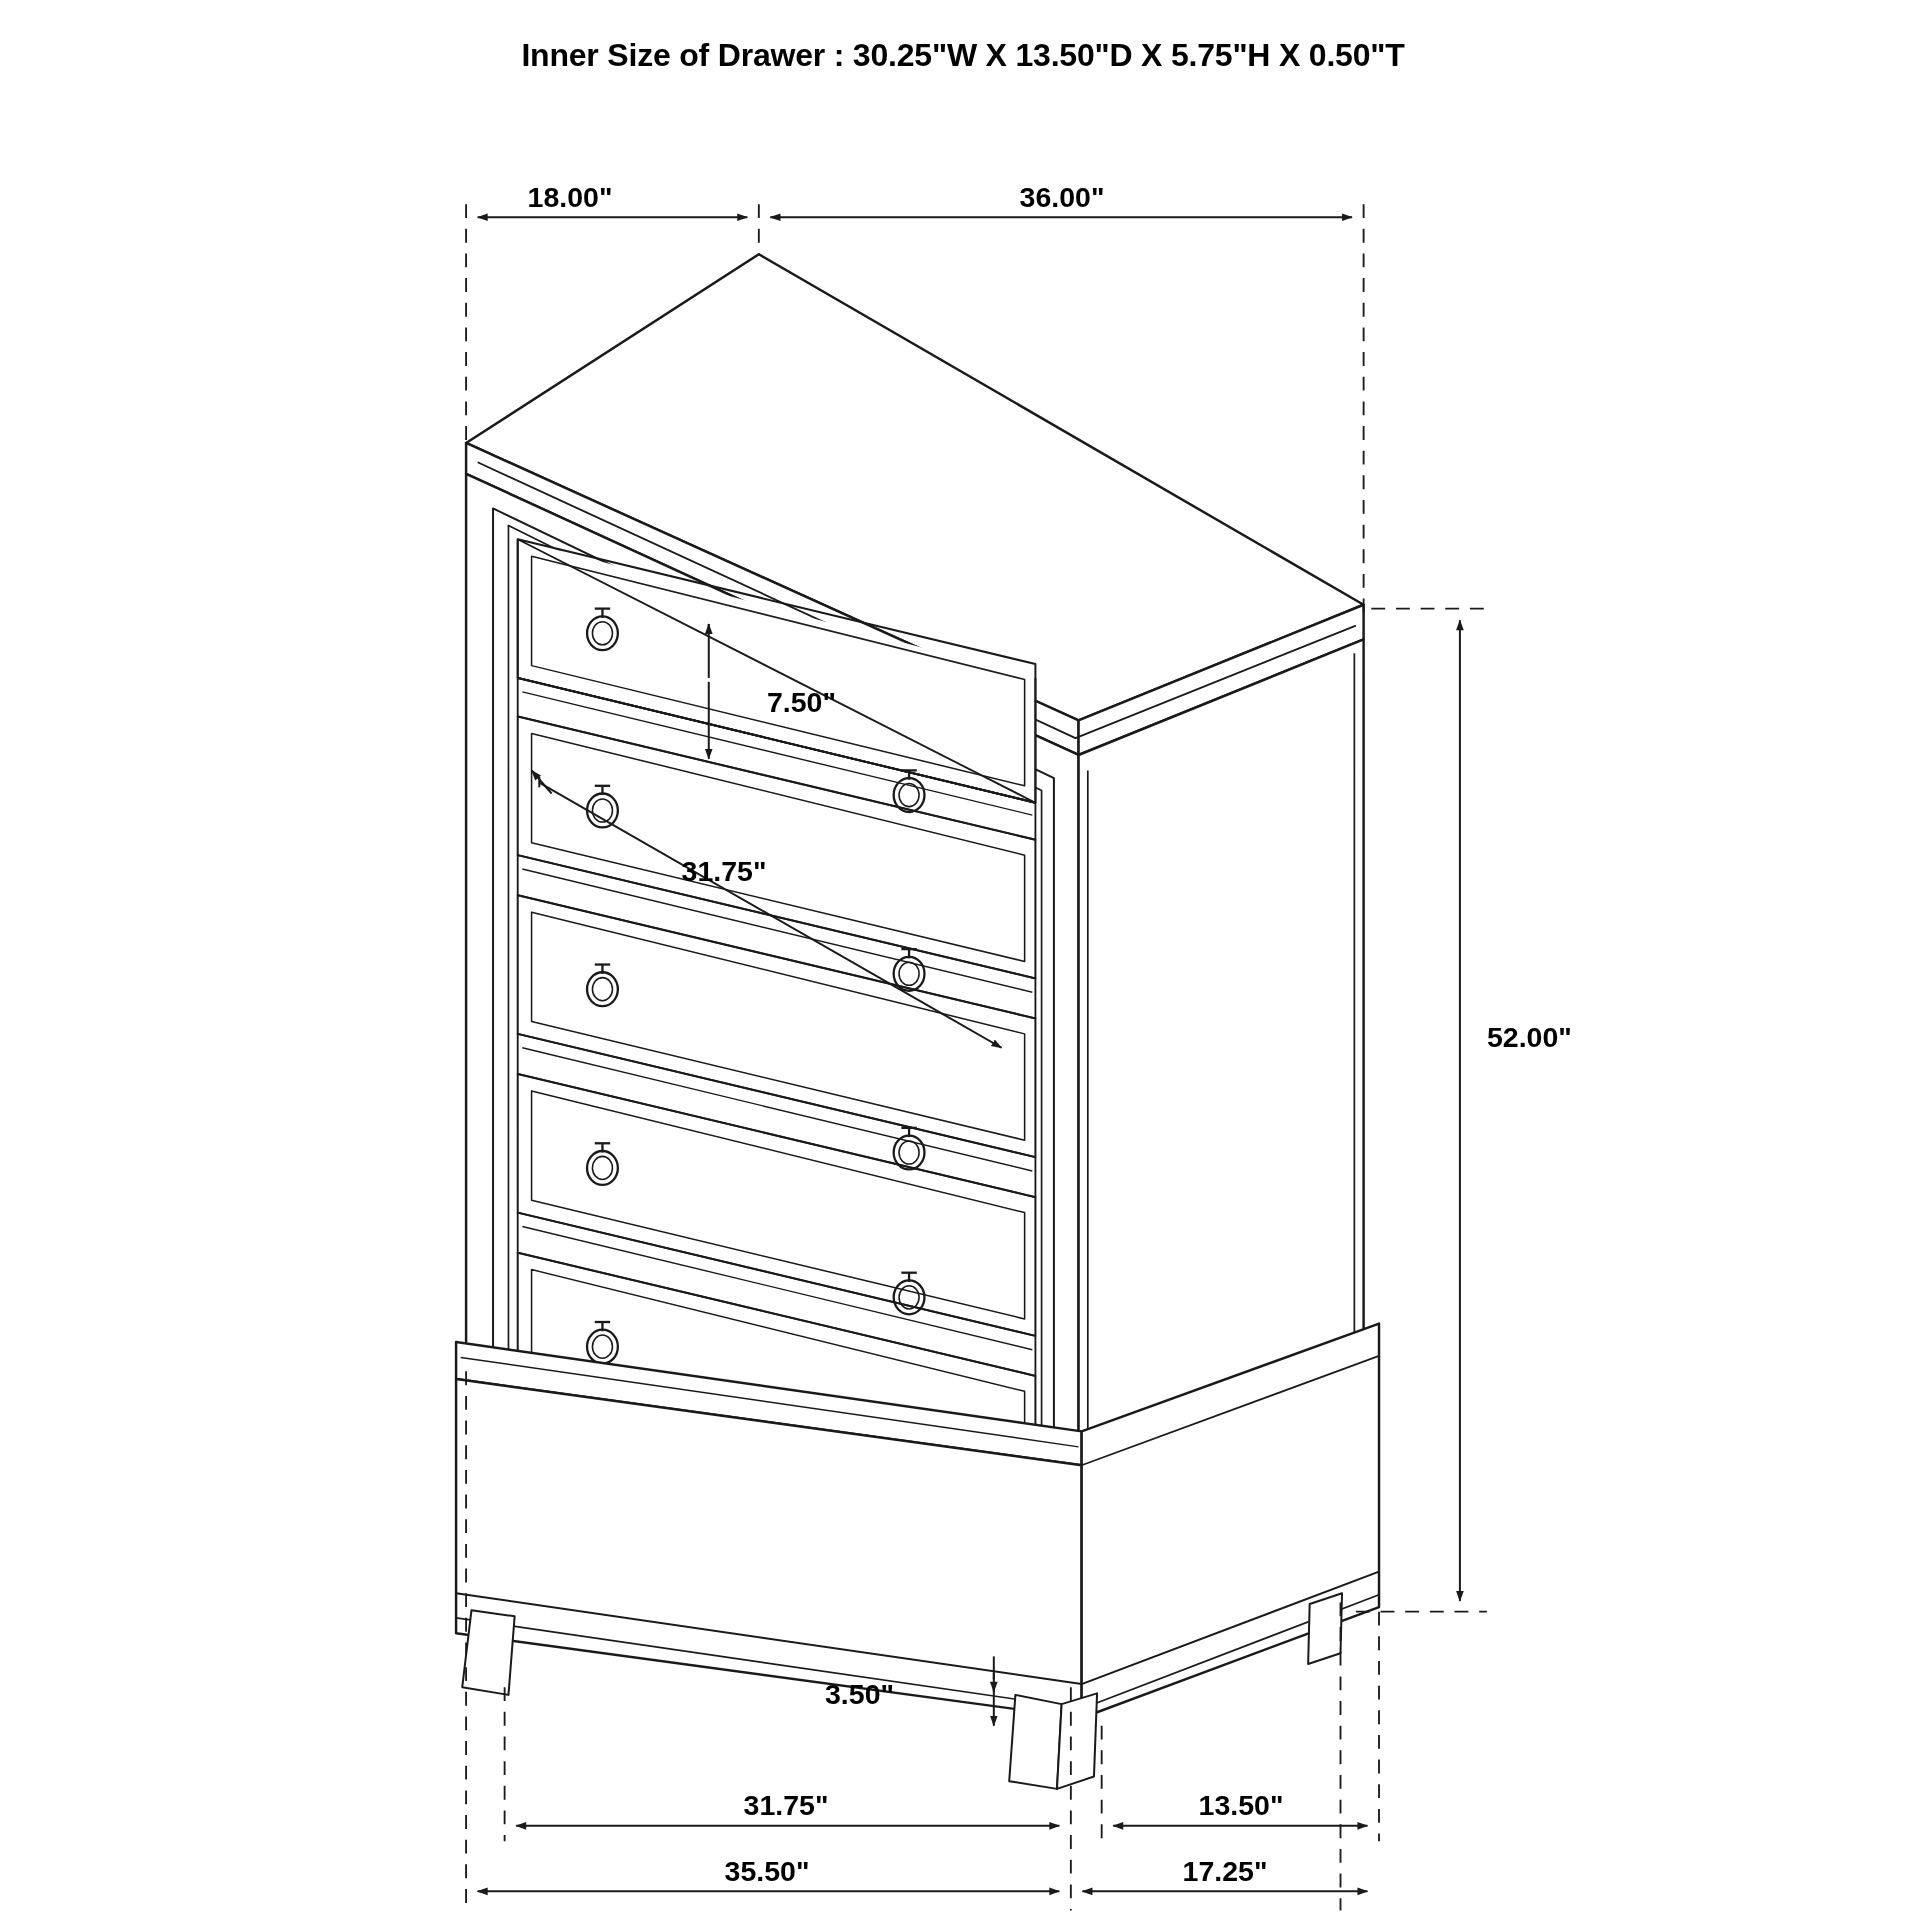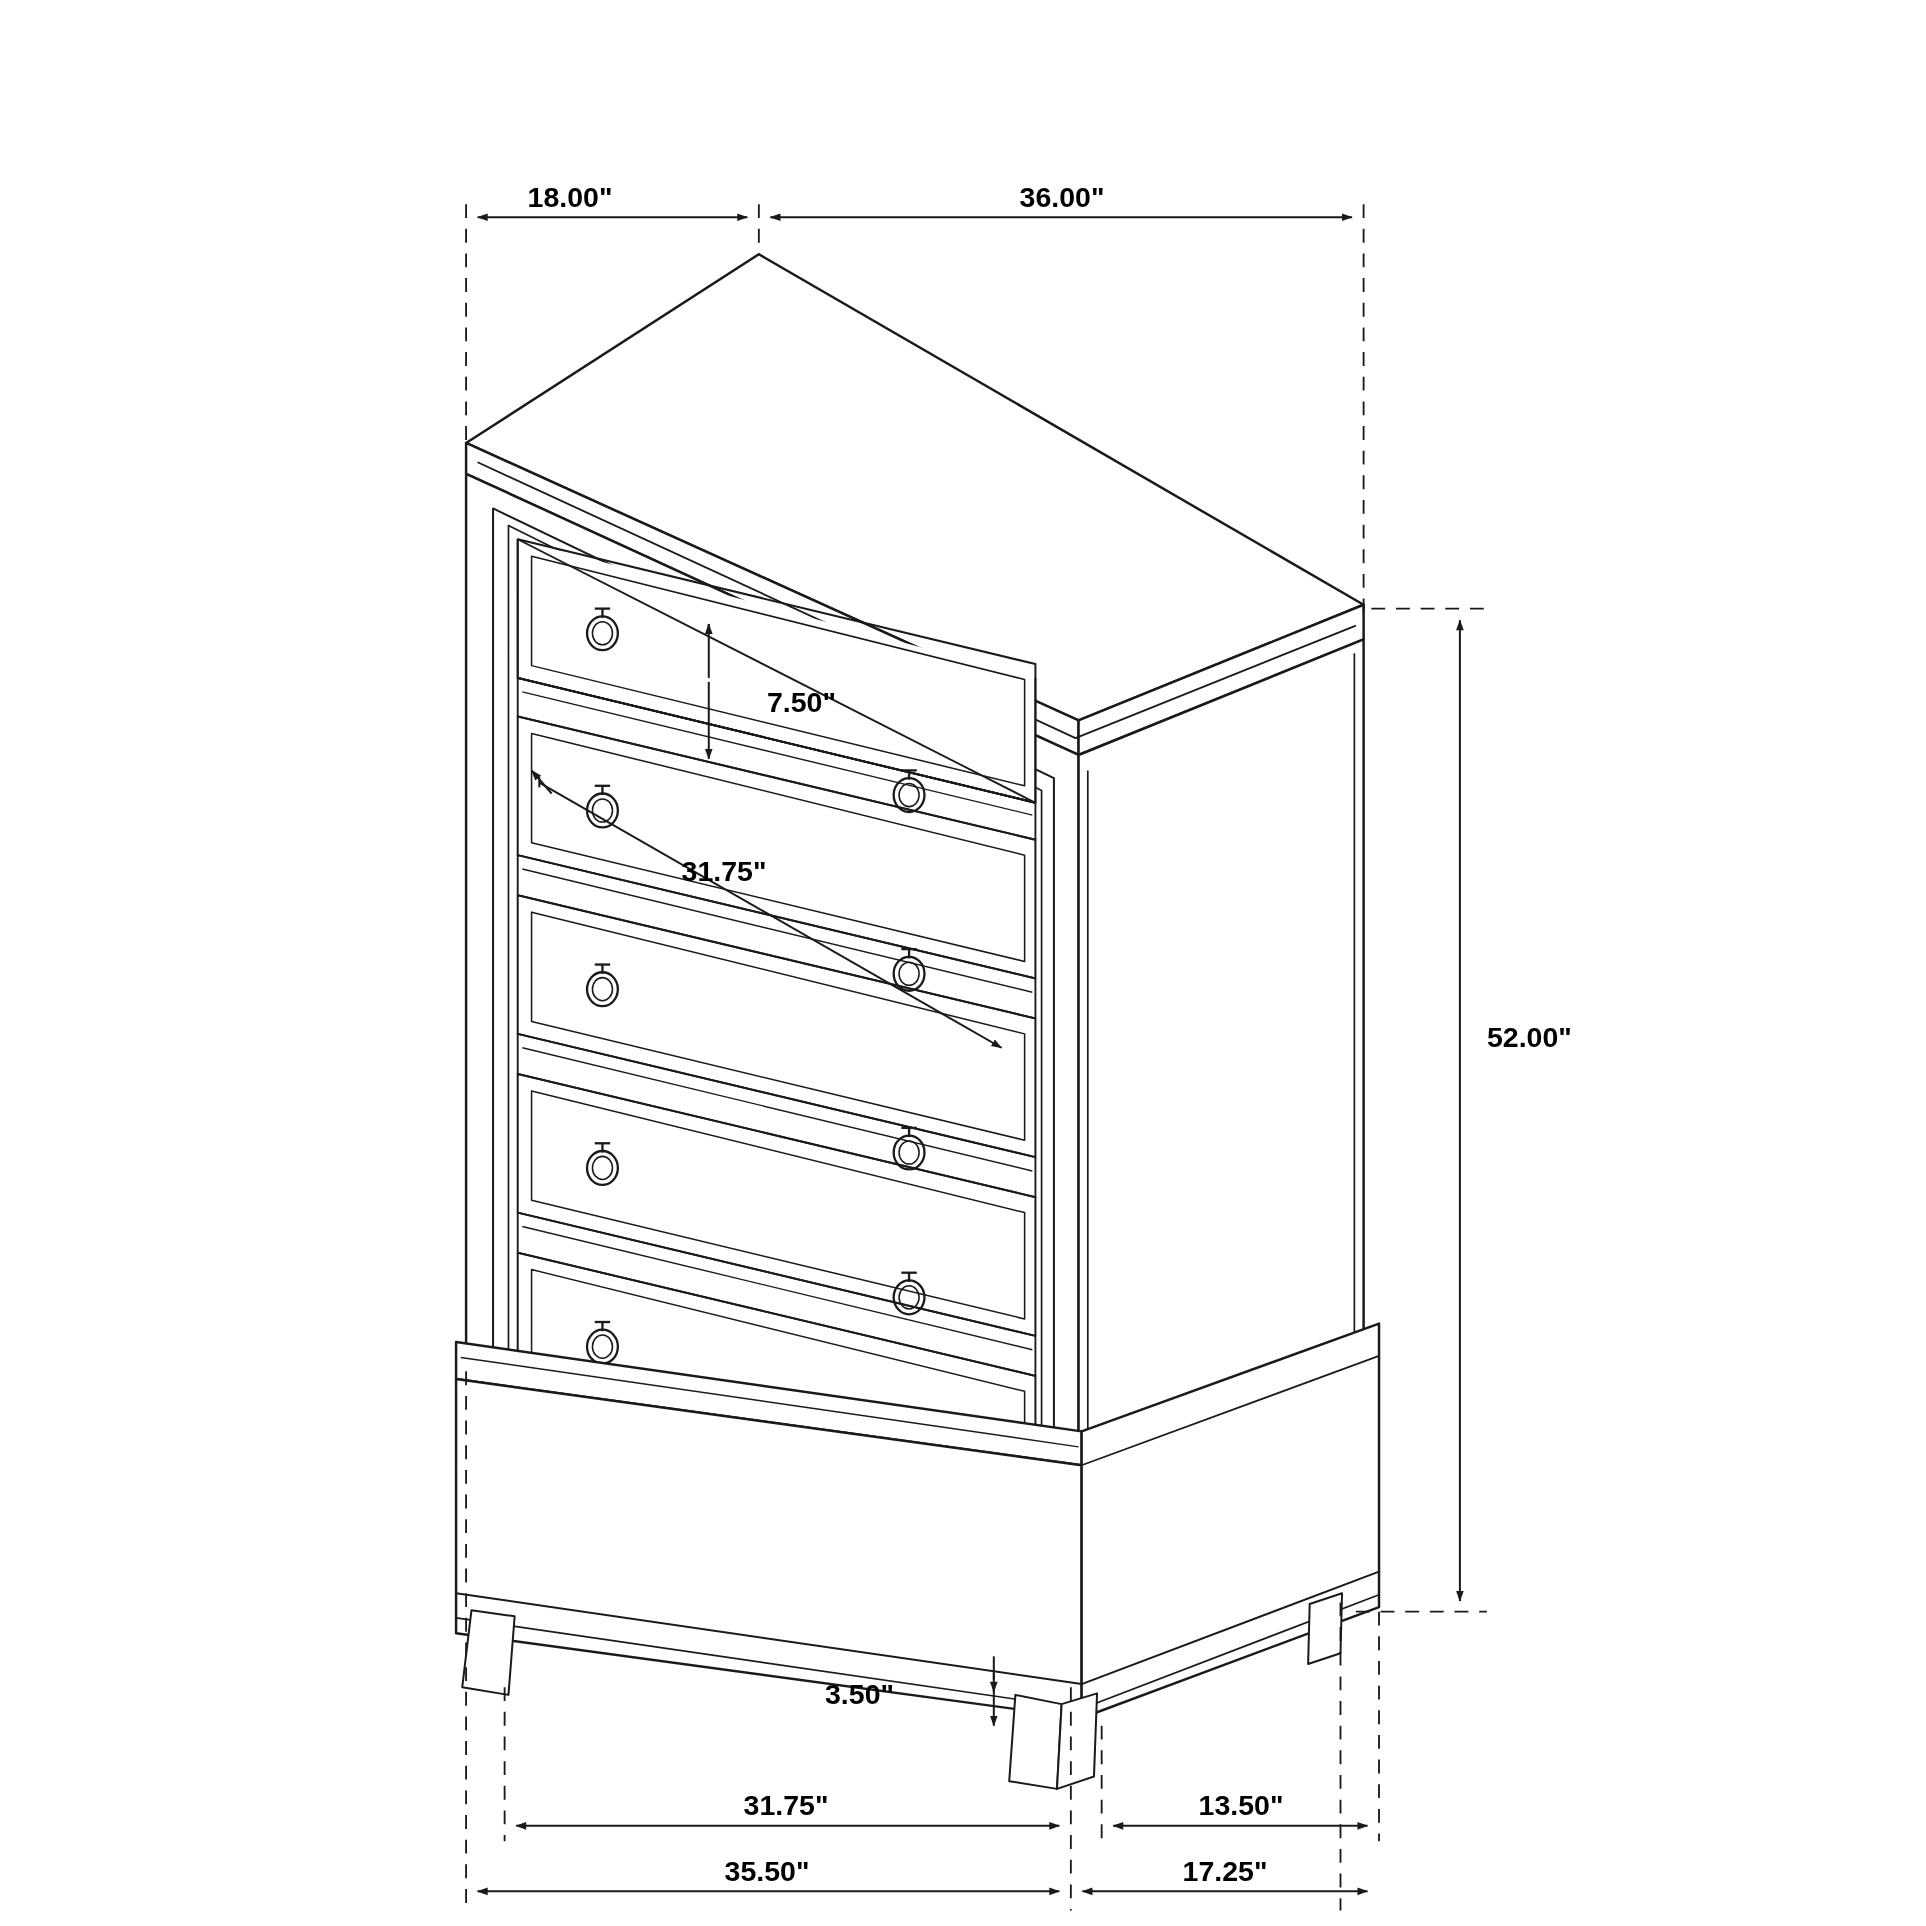--- a/index.html
+++ b/index.html
@@ -41,20 +41,21 @@
     font-size: 28.5px;
     font-weight: bold;
     white-space: nowrap;
   }
 </style>
 </head>
 <body>
 
 <div id="stage">
 
+  <div id="title">Inner Size of Drawer : 30.25"W X 13.50"D X 5.75"H X 0.50"T</div>
 
   <svg class="drawing" viewBox="0 0 2500 2500">
     <defs>
       <marker id="arrHead" markerWidth="16" markerHeight="16" refX="13" refY="5" orient="auto" markerUnits="userSpaceOnUse">
         <path d="M0,0 L14,5 L0,10 z" fill="#1a1a1a"></path>
       </marker>
       <marker id="arrHeadStart" markerWidth="16" markerHeight="16" refX="1" refY="5" orient="auto" markerUnits="userSpaceOnUse">
         <path d="M14,0 L0,5 L14,10 z" fill="#1a1a1a"></path>
       </marker>
     </defs>

